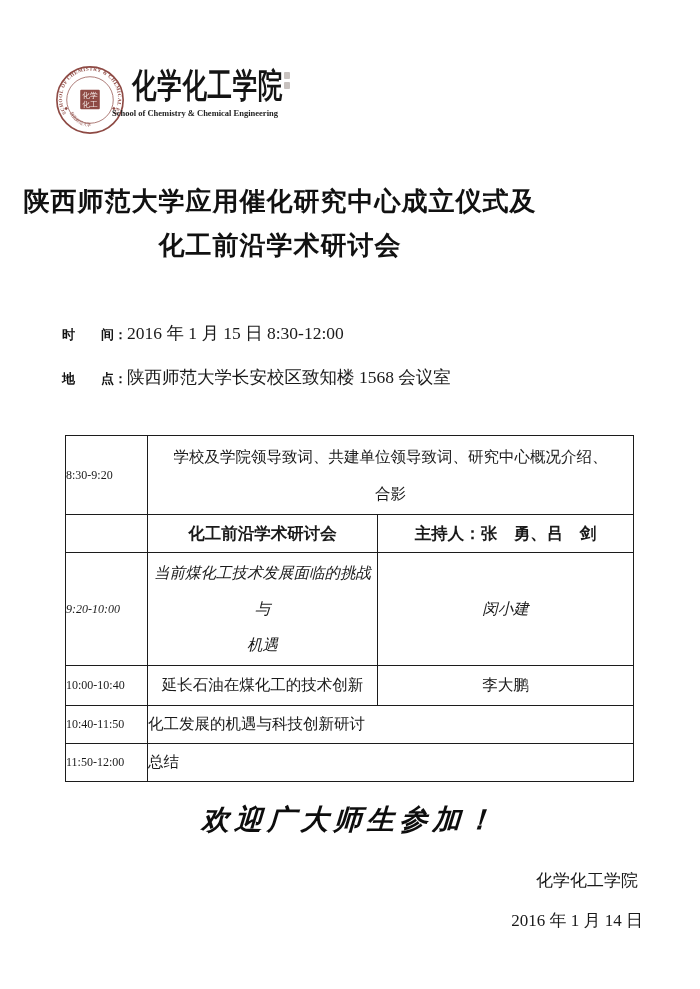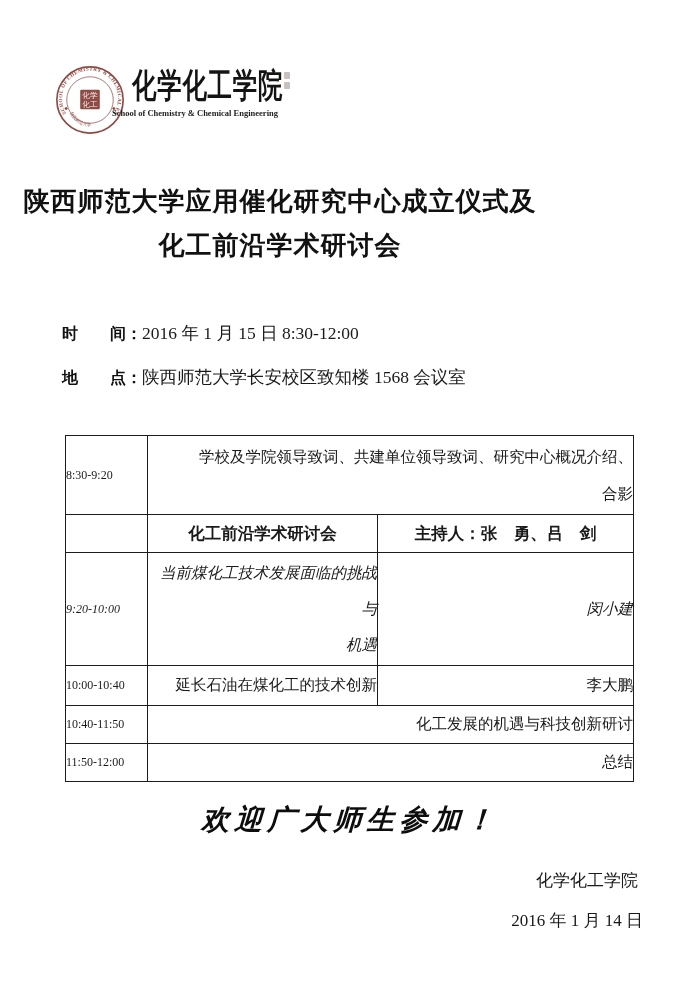--- a/index.html
+++ b/index.html
@@ -37,37 +37,37 @@
     font-weight:600; font-size:26px; line-height:44px;
     letter-spacing:1px; color:#111;
   }
 
   
   .info-line { position:absolute; left:62px; white-space:nowrap; }
   .info-time  { top:321px; }
   .info-place { top:365px; }
   .info-label {
     font-family:"Liberation Sans","DejaVu Sans",sans-serif;
-    font-weight:bold; font-size:16px; color:#111;
+    font-weight:bold; font-size:13px; color:#111;
   }
   .info-value { font-size:17.5px; color:#1a1a1a;font-family:Liberation Serif, serif; }
 
   
   table.sched {
     position:absolute; left:65px; top:435px; width:568px;
     border-collapse:collapse; table-layout:fixed;
     font-size:15.5px; color:#1a1a1a;
   }
   table.sched td {
     border:1.6px solid #1c1c1c; vertical-align:middle;
     padding:2px 0;
   }
   td.c-time  { text-align:left; font-size:12px; }
-  td.c-left  { text-align:right; padding-left:11px; padding-right:6px; }
-  td.c-center{ text-align:right;font-family:Liberation Mono, monospace; }
+  td.c-left  { text-align:center; padding-left:11px; padding-right:6px; }
+  td.c-center{ text-align:left;font-family:Liberation Mono, monospace; }
   td.c-head {
     font-family:"Liberation Sans","DejaVu Sans",sans-serif;
     font-weight:bold; font-size:16.5px; text-align:center;
   }
   td.c-wrap  { white-space:pre-wrap; line-height:37px; }
   tr.h38 td { height:38px; }
   tr.h74 td { height:74px; }
   tr.h70 td { height:70px;font-style:italic; }
   tr.h40 td { height:40px; }
 

